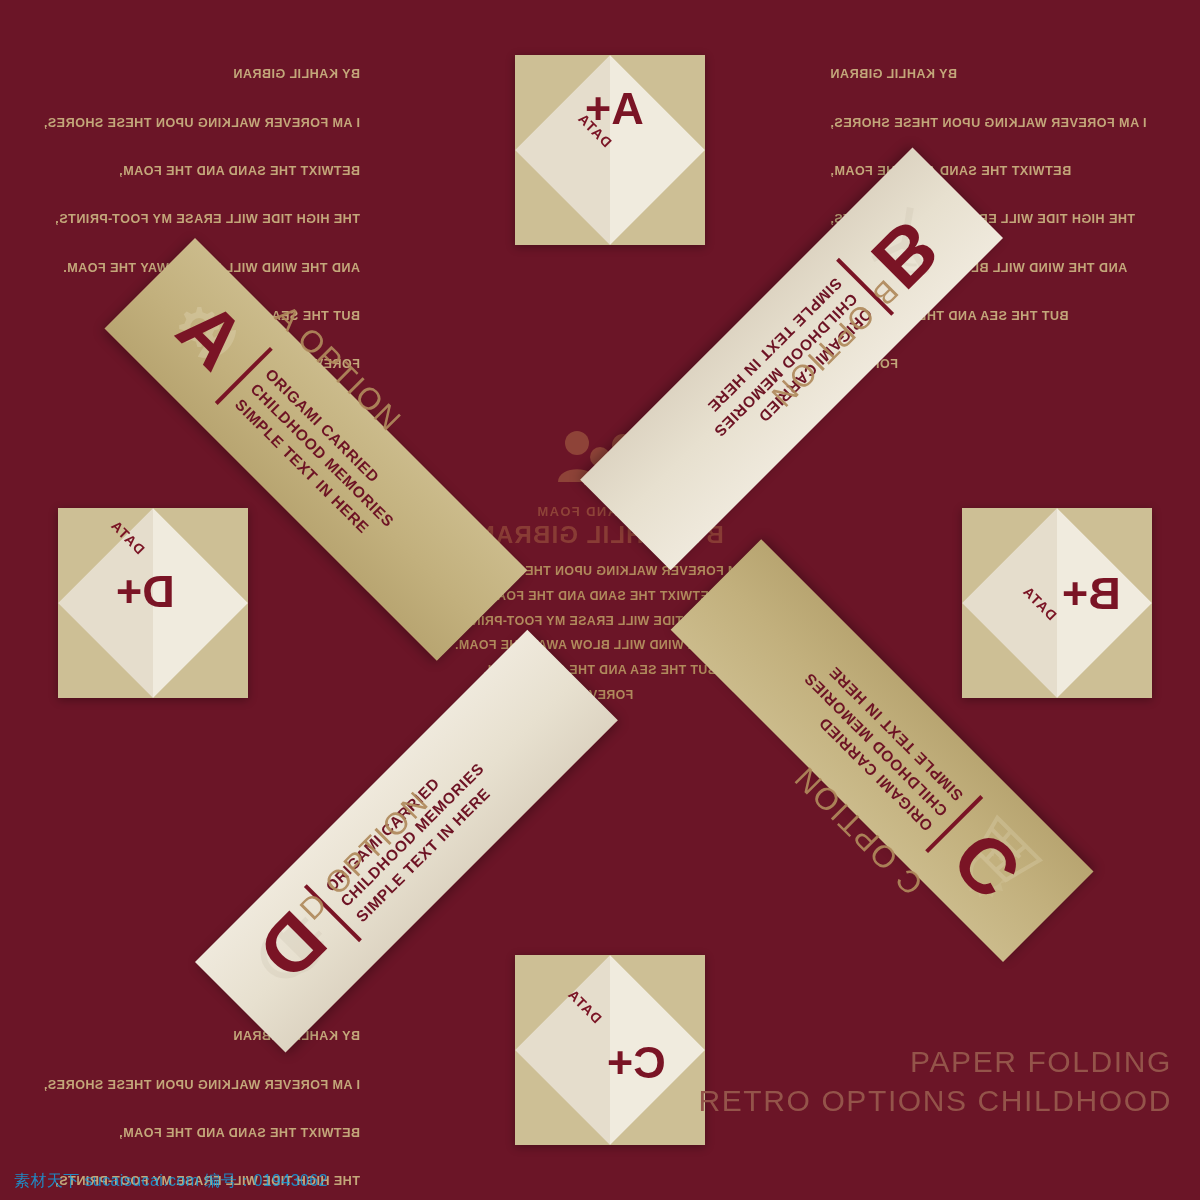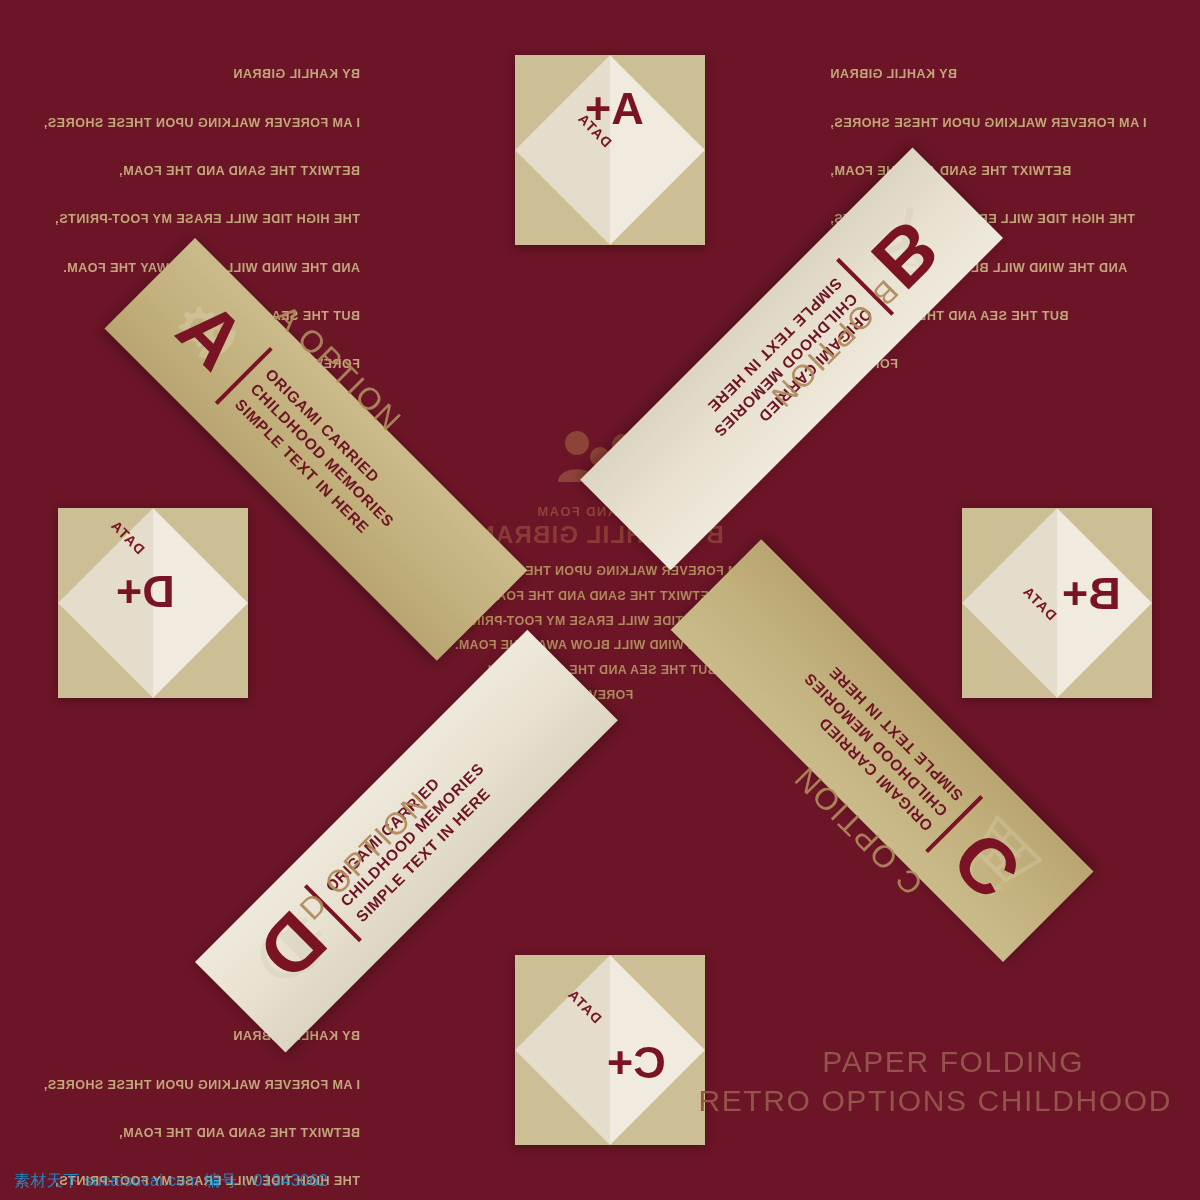--- a/index.html
+++ b/index.html
@@ -86,21 +86,21 @@
   }
   .rib-lines .ln{display:block;}
   .opt-label{
     position:absolute;color:#b08a5c;font-size:31px;font-weight:400;
     letter-spacing:2.2px;white-space:nowrap;opacity:.92;
   }
   .rib-icon{position:absolute;opacity:.25;}
 
   
   #title-block{
-    position:absolute;right:28px;bottom:80px;text-align:center;
+    position:absolute;right:28px;bottom:80px;text-align:right;
     color:#94544a;
     margin-left:41px;
   }
   #title-line1{font-size:30px;letter-spacing:1.6px;line-height:1.28;padding-left:36px;}
   #title-line2{font-size:30px;letter-spacing:1.6px;line-height:1.28;}
 
   
   #watermark{
     position:absolute;left:14px;bottom:8px;
     color:#0ea5e9;font-size:16px;letter-spacing:.4px;opacity:.8;

